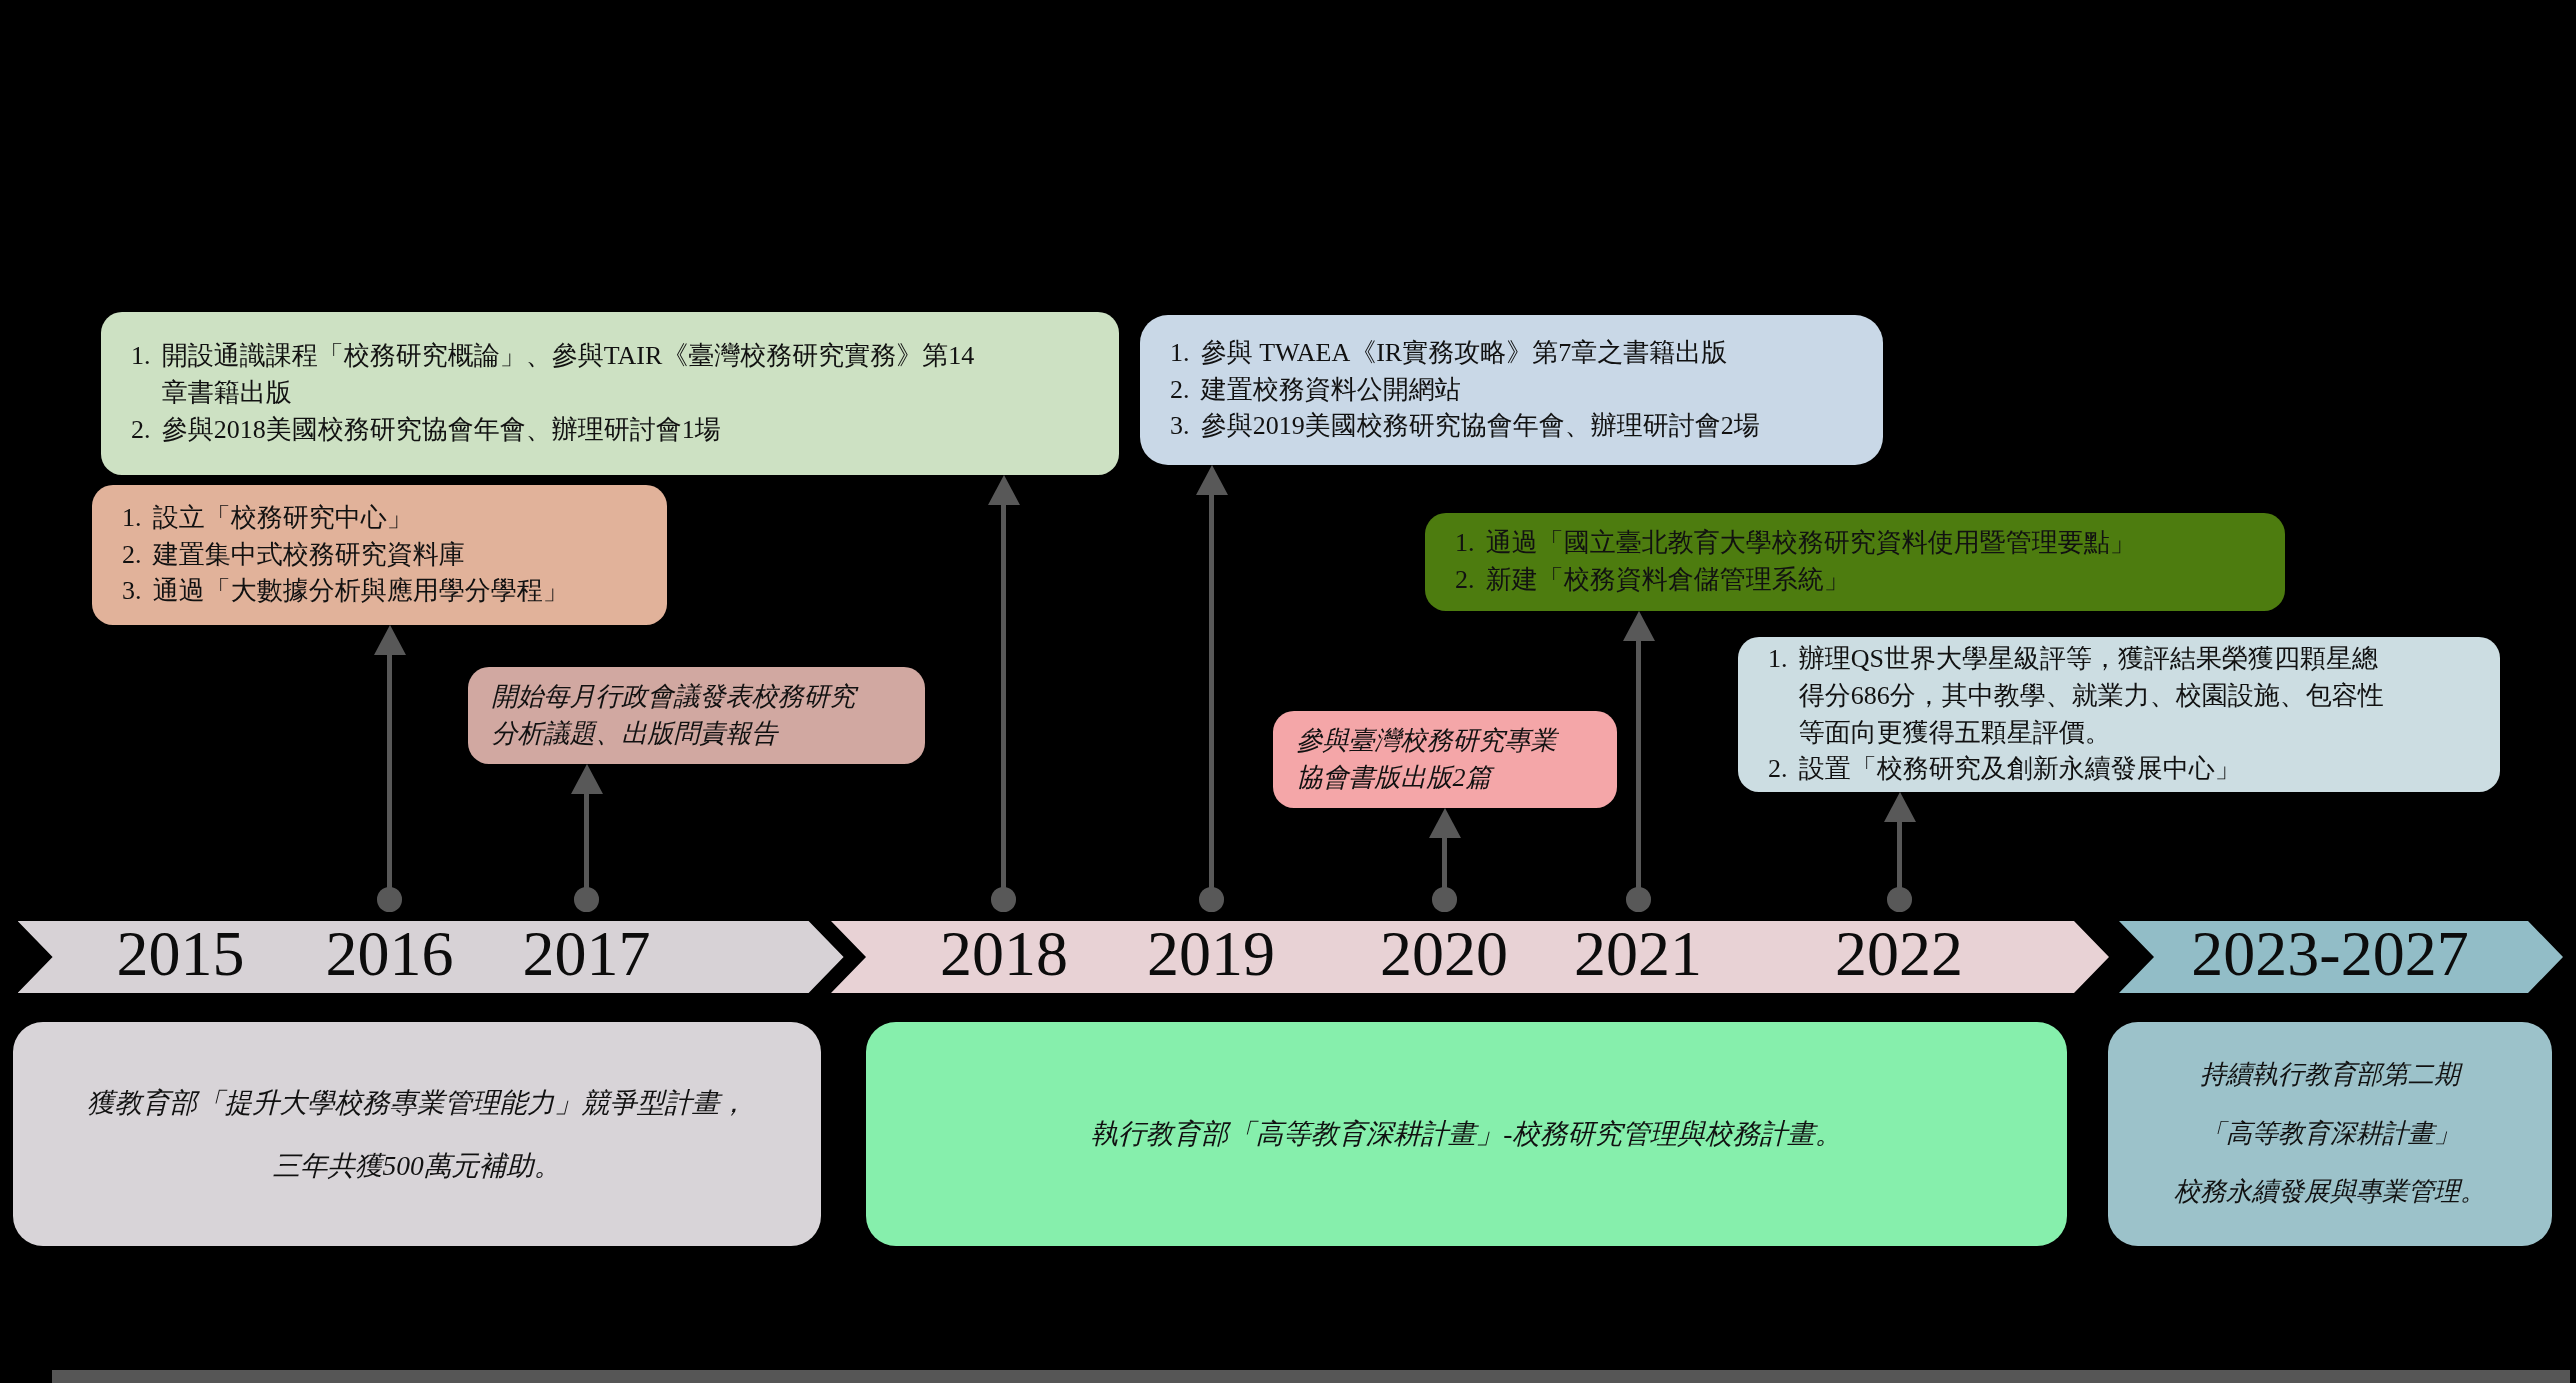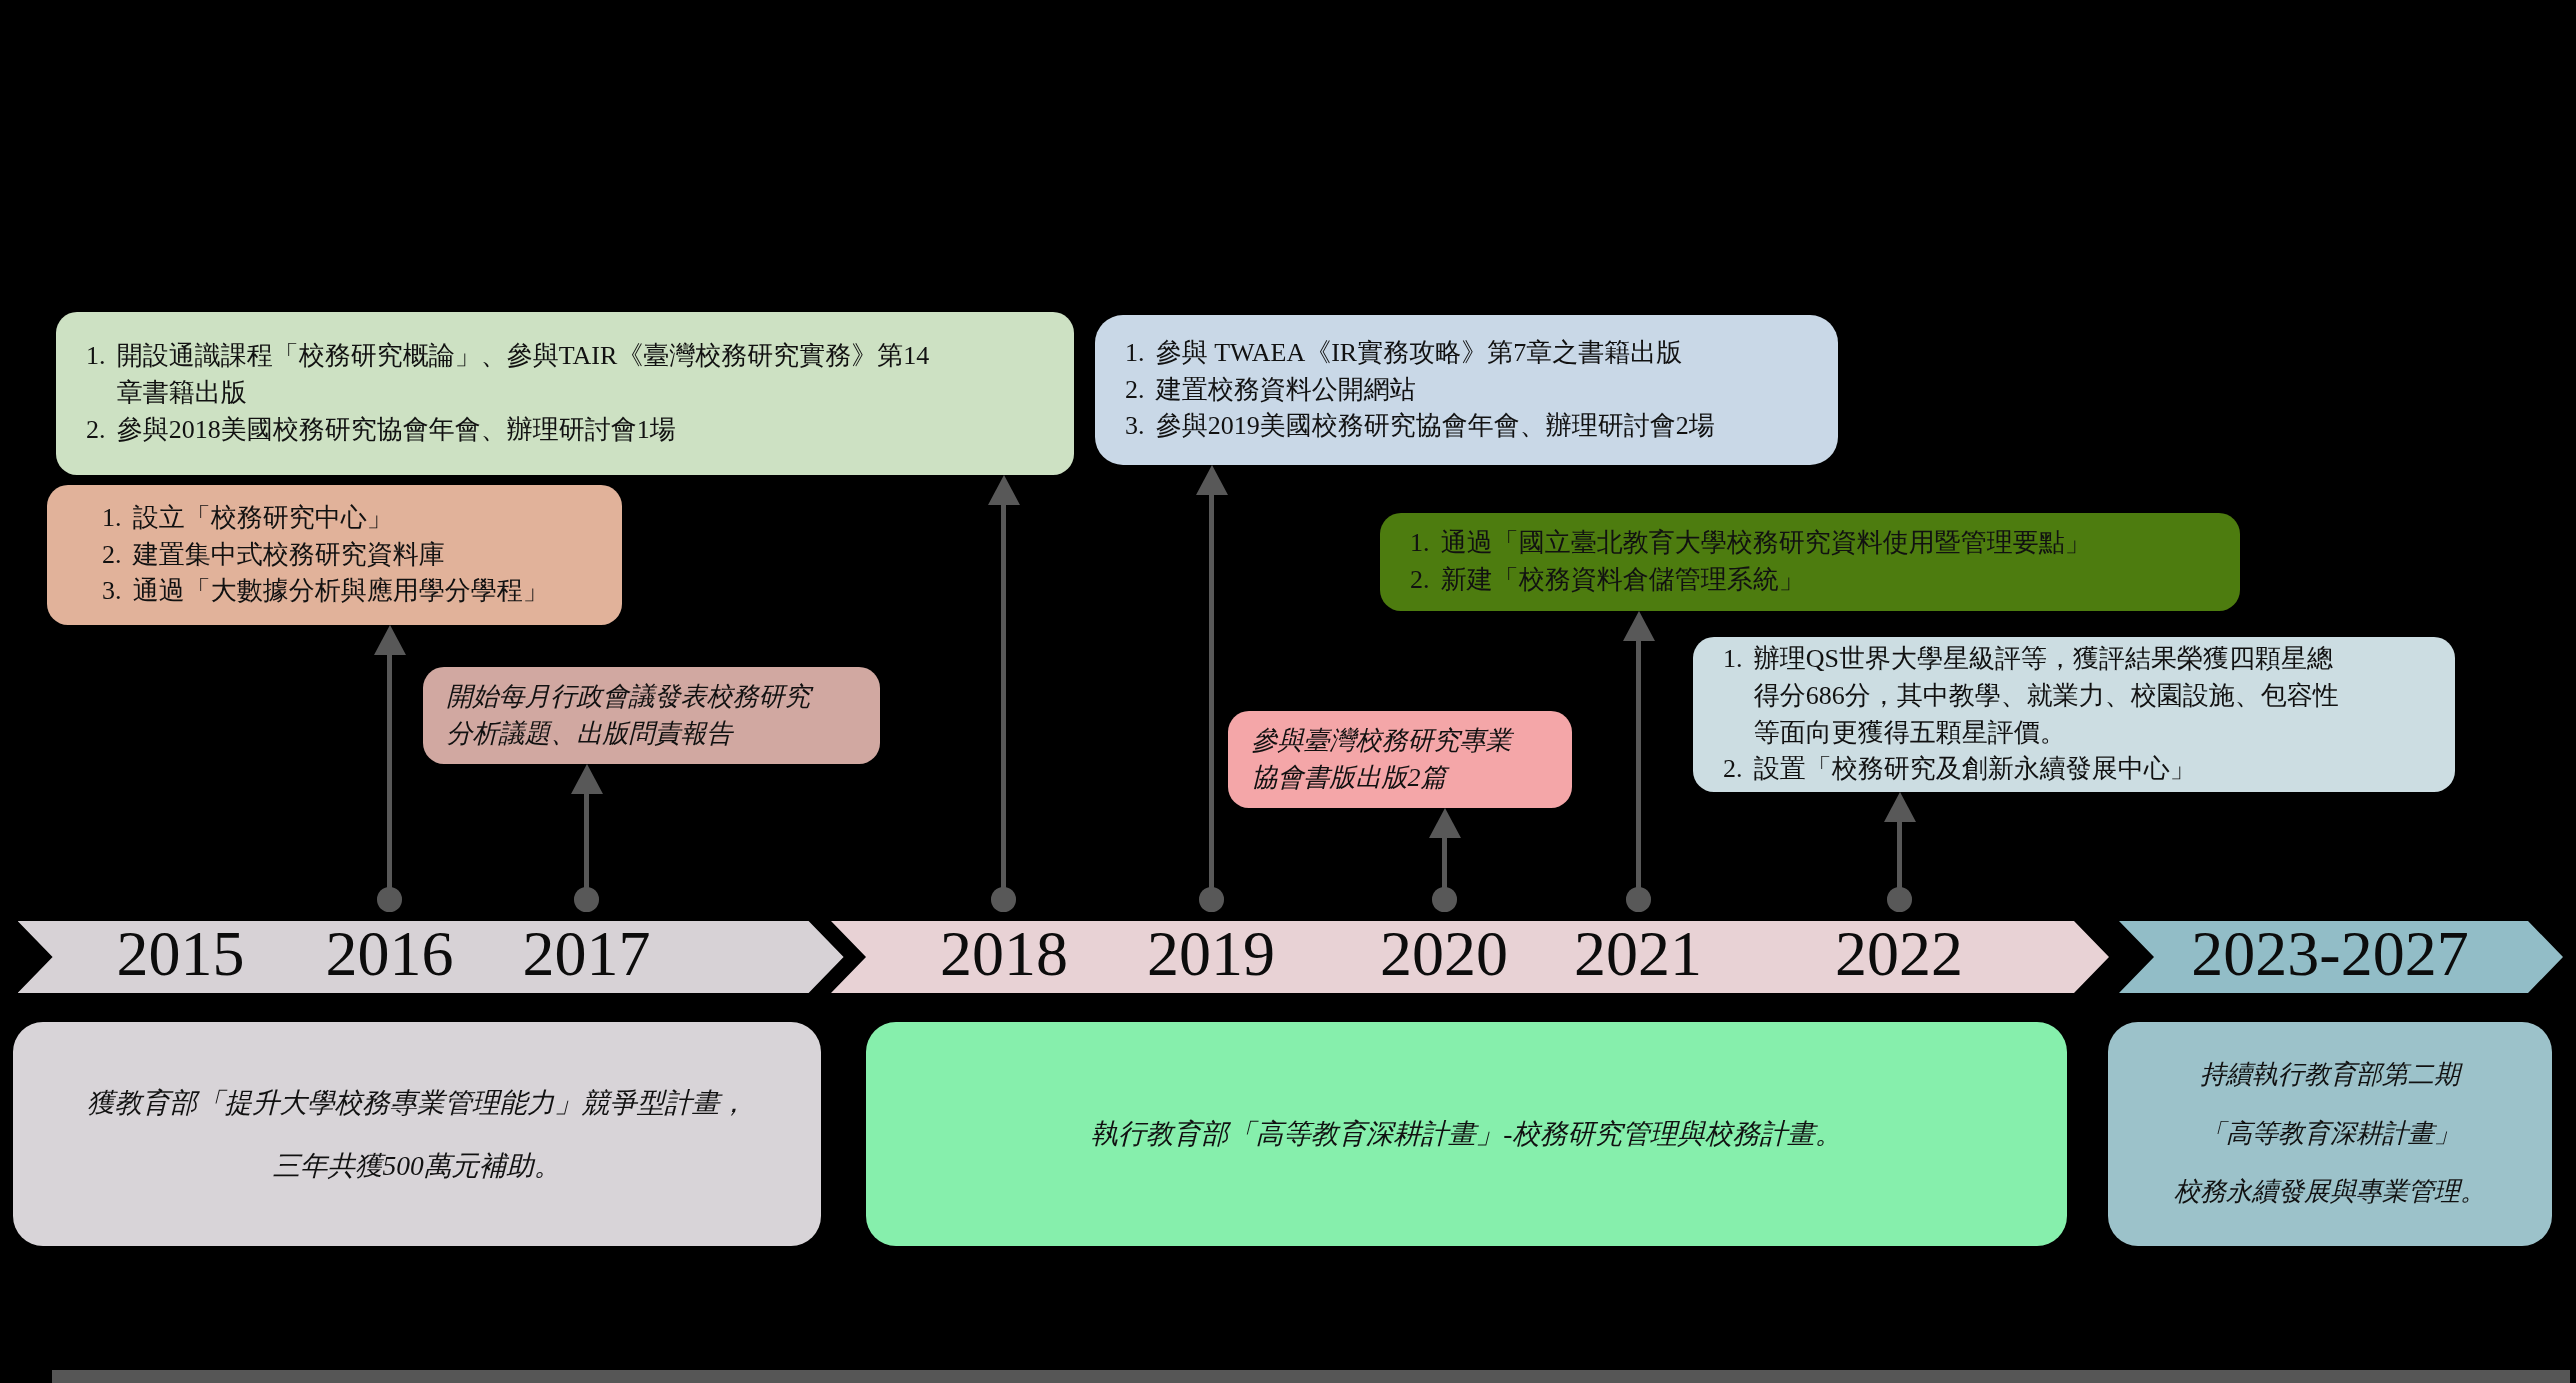--- a/index.html
+++ b/index.html
@@ -3,27 +3,27 @@
 <meta charset="utf-8">
 <style>
   html,body{margin:0;padding:0;background:#000;}
   .canvas{
     position:relative;width:2576px;height:1384px;background:#000;overflow:hidden;
     font-family:"Liberation Serif","DejaVu Serif",serif;color:#111;
   }
   
   .co{
     position:absolute;border-radius:21px;display:flex;align-items:center;
-    font-size:26px;line-height:1.42;text-align:left;box-sizing:border-box;
+    font-size:26px;line-height:1.42;text-align:left;box-sizing:border-box;margin-left:45px;
   }
   .co ol{margin:0;padding:0 11.7px 0 56px;}
   .co li{white-space:pre-line;padding-left:4.7px;}
   .lines{white-space:pre-line;padding:0 23.4px;font-style:italic;}
   .co-2018{left:56px;  top:312px;  width:1018px;height:163px;background:#cde1c3;}
-  .co-2016{left:47px;  top:485px;  width:575px; height:140px;background:#e1b29a;padding-left:25px;}
+  .co-2016{left:47px;  top:485px;  width:575px; height:140px;background:#e1b29a;}
   .co-2017{left:423px; top:667px; width:457px; height:97px;background:#d1a8a1;}
   .co-2019{left:1095px;top:315px;  width:743px;height:150px;background:#c9d8e7;border-radius:28px;}
   .co-2021{left:1380px;top:513px;  width:860px;height:98px;background:#4d7c0f;}
   .co-2020{left:1228px;top:711px; width:344px; height:97px;background:#f4a6a8;}
   .co-2022{left:1693px;top:637px; width:762px;height:155px;background:#ccdde2;}
   
   .conn{position:absolute;width:33px;display:flex;flex-direction:column;align-items:center;}
   .conn .head{width:0;height:0;border-left:16px solid transparent;border-right:16px solid transparent;border-bottom:30px solid #585858;}
   .conn .shaft{width:5.3px;flex:1;background:#585858;}
   .conn .dot{width:24.6px;height:24.6px;border-radius:50%;background:#585858;margin-top:-2.3px;}

